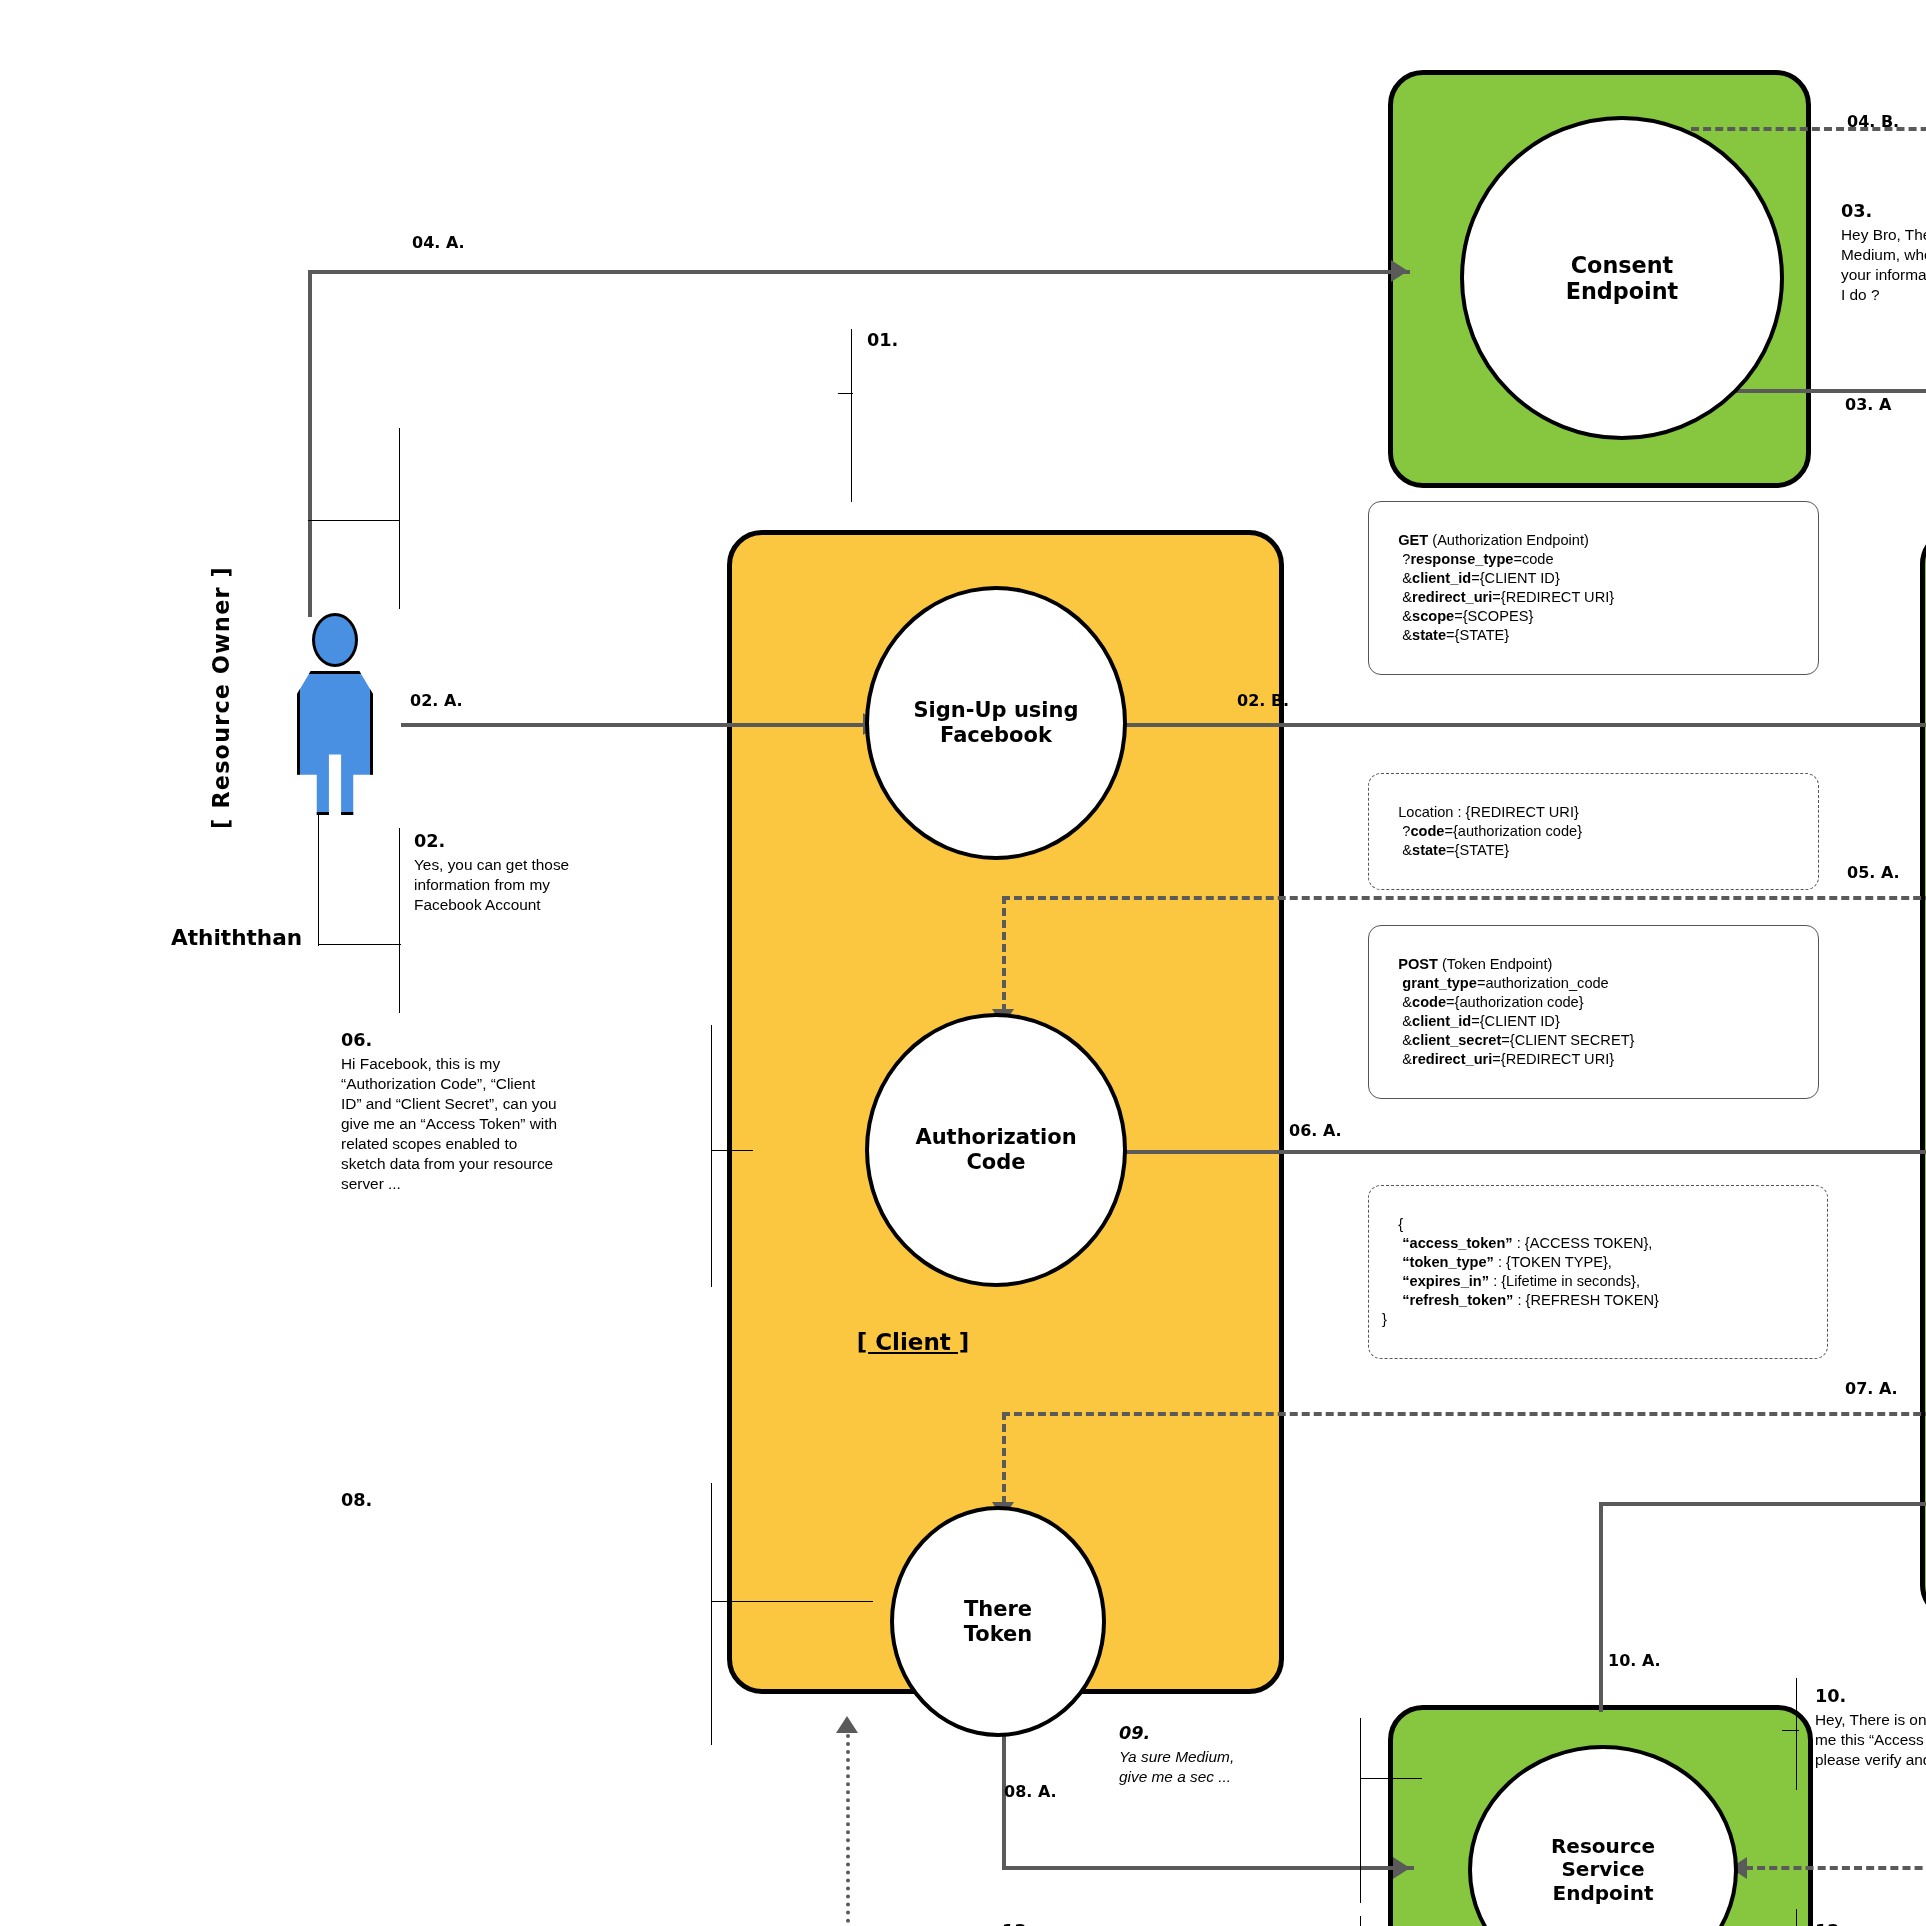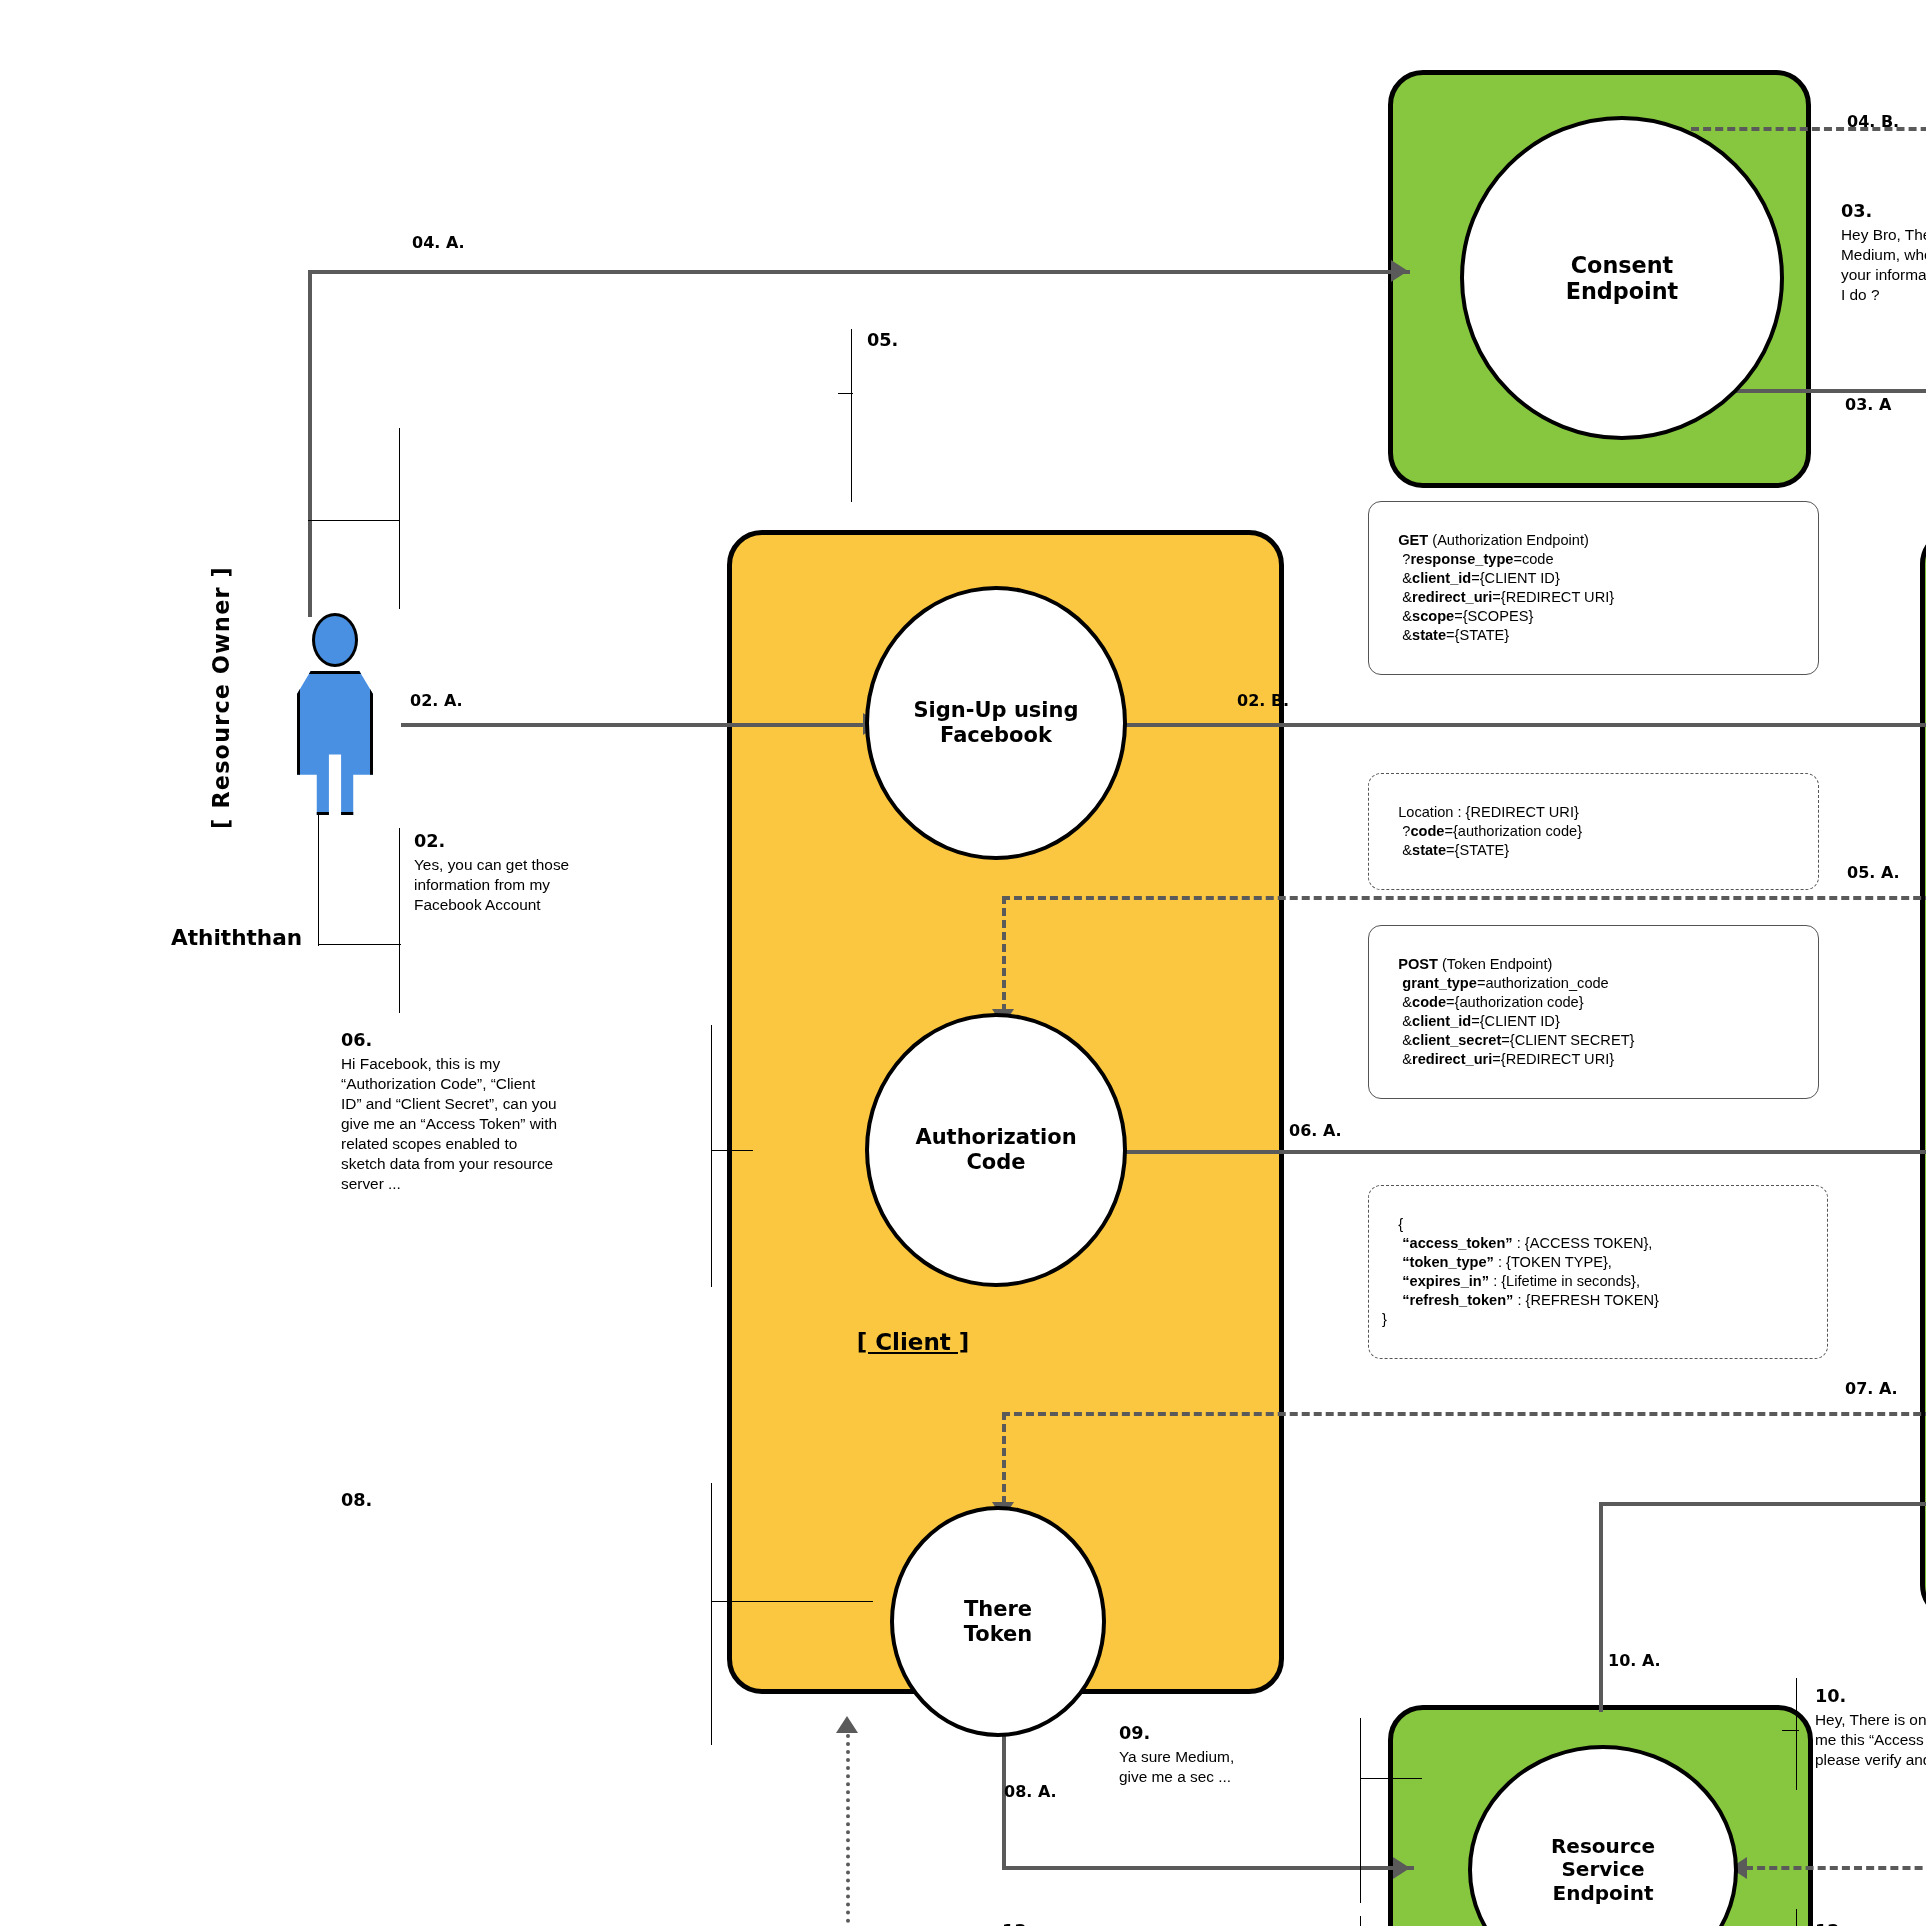--- a/index.html
+++ b/index.html
@@ -255,21 +255,21 @@
 <span>     <b>“access_token”</b><span> : {ACCESS TOKEN},</span>
      <b>“token_type”</b><span> : {TOKEN TYPE},</span>
      <b>“expires_in”</b><span> : {Lifetime in seconds},</span>
      <b>“refresh_token”</b><span> : {REFRESH TOKEN}</span></span>
 <span>}</span>
   </div>
 
   <div class="hair v" style="left:851px;top:329px;height:173px;"></div>
   <div class="hair h" style="left:838px;top:393px;width:15.4px;"></div>
   <div class="note" style="left:867px;top:329px;width:443px;">
-    <span class="num">05.</span>
+    <span class="num">01.</span>
   </div>
 
   <div class="hair v" style="left:399px;top:828px;height:185px;"></div>
   <div class="hair h" style="left:318px;top:944px;width:83px;"></div>
   <div class="hair v" style="left:318px;top:805px;height:141px;"></div>
   <div class="note" style="left:414px;top:830px;width:293px;">
     <span class="num">02.</span>
     <span class="body">Yes, you can get those
 information from my
 Facebook Account</span>
@@ -300,21 +300,21 @@
   </div>
 
   <div class="hair v" style="left:711px;top:1483px;height:262px;"></div>
   <div class="hair h" style="left:711px;top:1601px;width:162px;"></div>
   <div class="note" style="left:341px;top:1489px;width:358px;">
     <span class="num">08.</span>
   </div>
 
   <div class="hair v" style="left:1360px;top:1718px;height:185px;"></div>
   <div class="hair h" style="left:1360px;top:1778px;width:62px;"></div>
-  <div class="note" style="left:1119px;top:1722px;width:239px;">
+  <div class="note" style="left:1119px;top:1722px;width:239px;font-style:italic;">
     <span class="num">09.</span>
     <span class="body">Ya sure Medium,
 give me a sec ...</span>
   </div>
 
   <div class="hair v" style="left:1796px;top:1678px;height:112px;"></div>
   <div class="hair h" style="left:1782px;top:1730px;width:17.3px;"></div>
   <div class="note" style="left:1815px;top:1685px;width:462px;">
     <span class="num">10.</span>
     <span class="body">Hey, There is one named Medium gave

